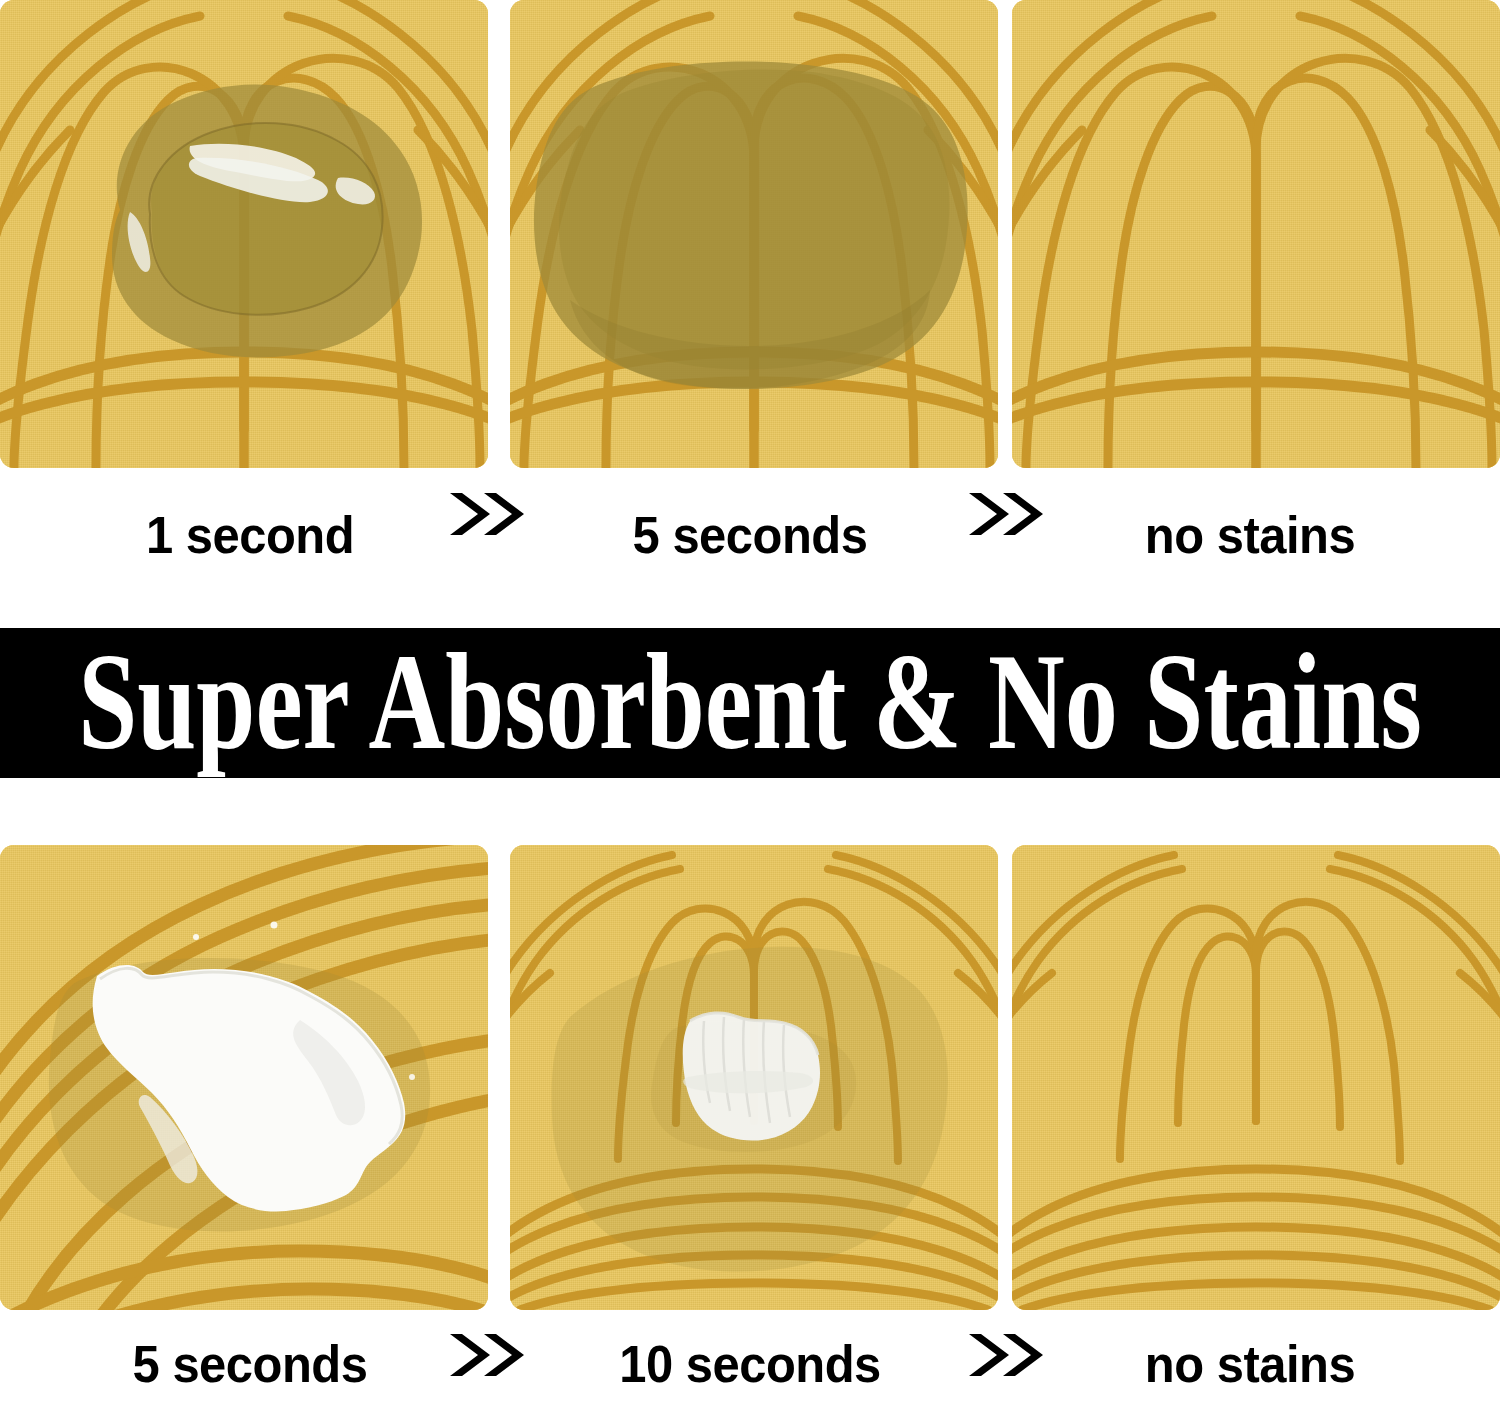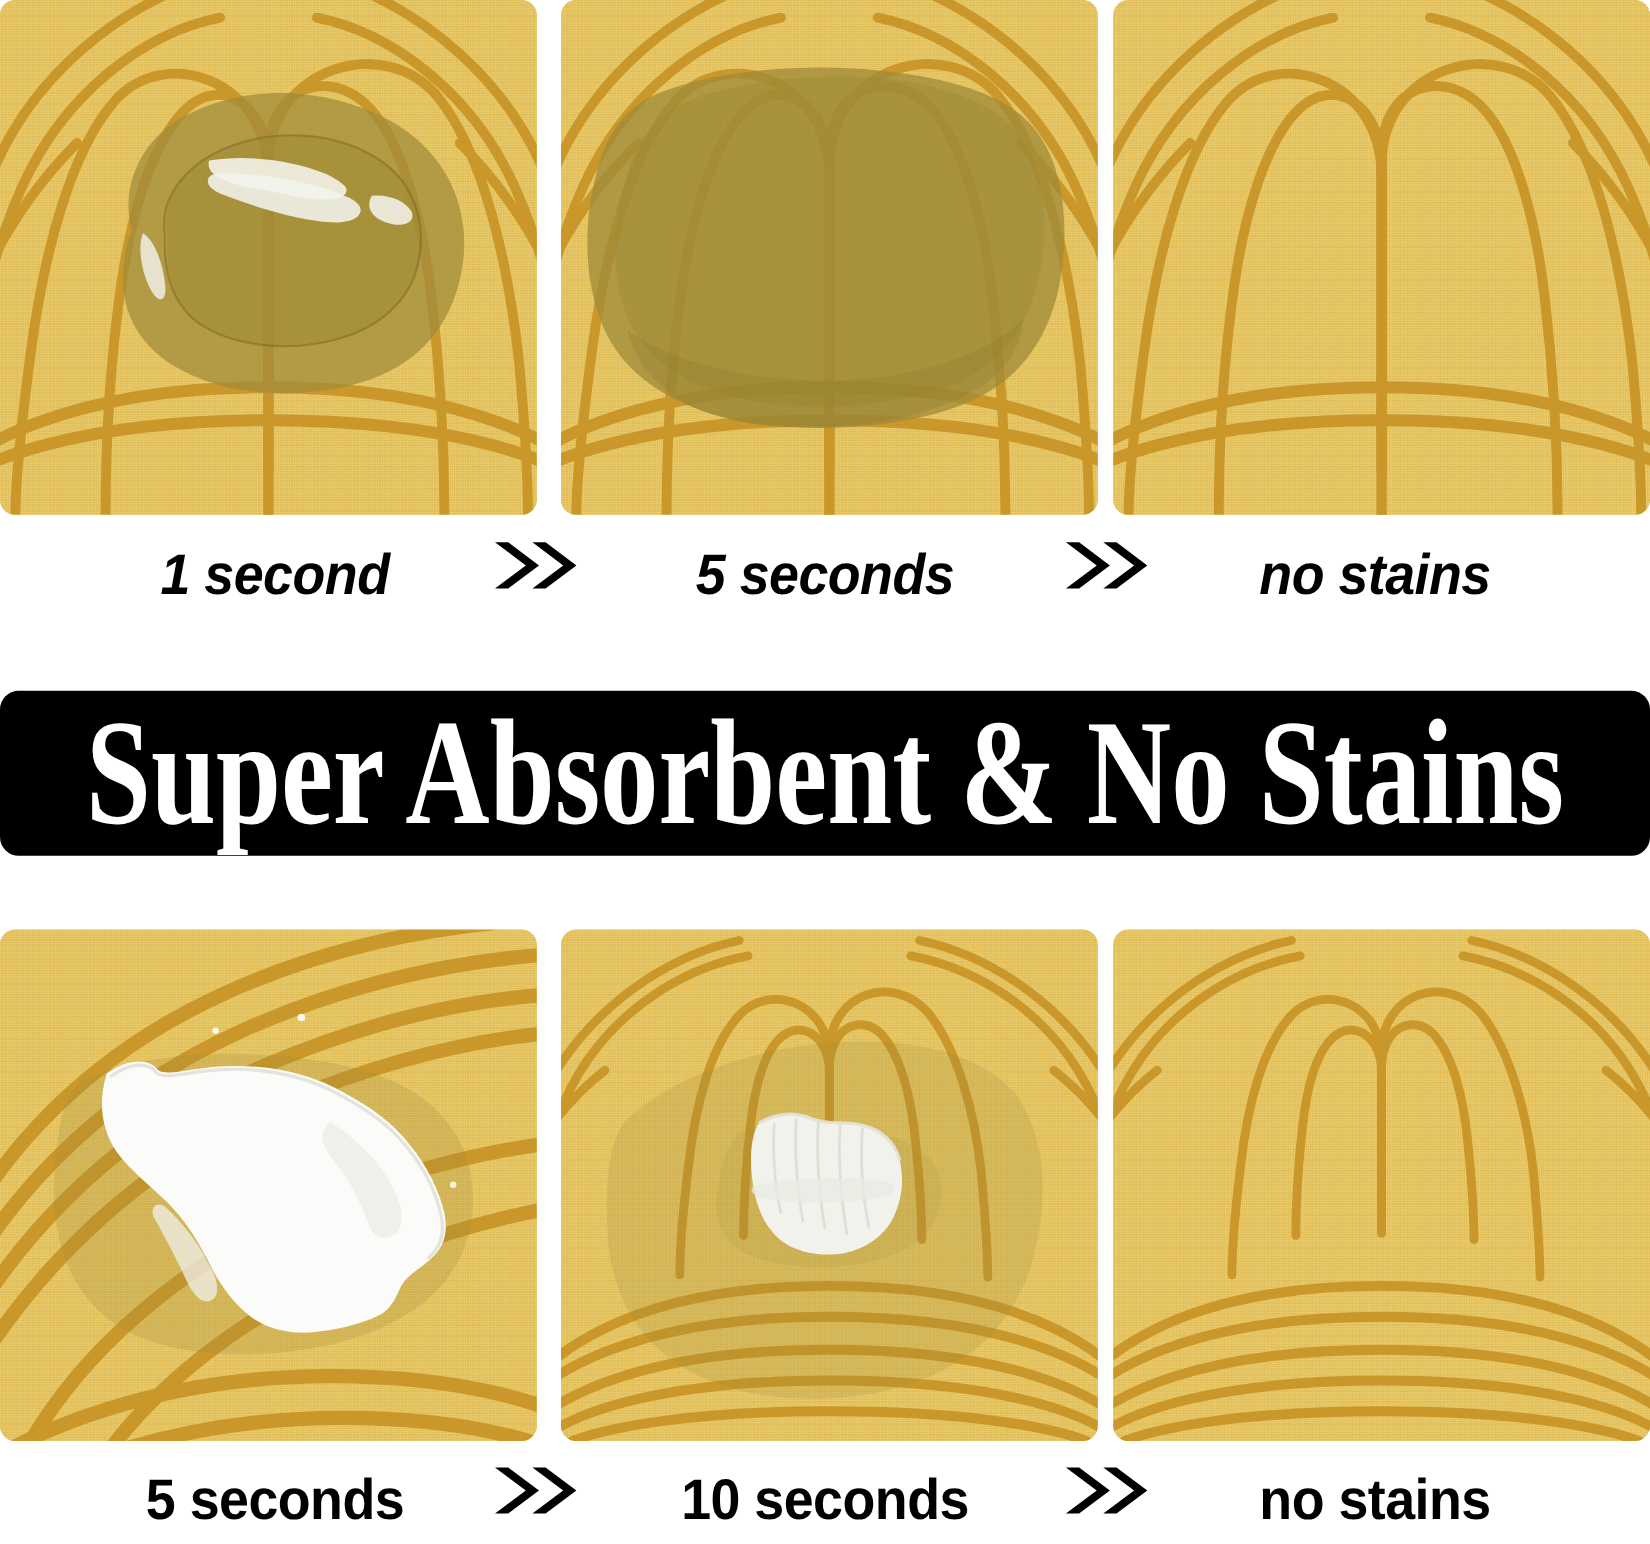--- a/index.html
+++ b/index.html
@@ -165,39 +165,39 @@
         <path d="M-70 468 C-60 330 -10 210 70 130"></path>
         <path d="M558 468 C548 330 498 210 418 130"></path>
       </g>
       <g fill="none" stroke="#c9972a" stroke-width="11" stroke-linecap="round">
         <path d="M-80 468 C-40 398 80 352 244 352 C408 352 528 398 568 468"></path>
         <path d="M-80 468 C-30 412 90 382 244 382 C398 382 518 412 568 468"></path>
       </g>
     </svg>
   </div>
 
-  <div class="labels" style="top:487px; height:72px;font-style:italic;">
+  <div class="labels" style="top:499px; height:72px;">
     <div class="label-cell">1 second</div>
     <div class="label-cell">5 seconds</div>
     <div class="label-cell">no stains</div>
   </div>
   <div class="arrow-cell" style="left:441px; top:487px; height:72px; line-height:72px;">
     <svg class="chev" width="84" height="54" viewBox="0 0 84 54">
       <path d="M6 6 L34 27 L6 48 L18 48 L46 27 L18 6 Z" fill="#000"></path>
       <path d="M40 6 L68 27 L40 48 L52 48 L80 27 L52 6 Z" fill="#000"></path>
     </svg>
   </div>
   <div class="arrow-cell" style="left:960px; top:487px; height:72px; line-height:72px;">
     <svg class="chev" width="84" height="54" viewBox="0 0 84 54">
       <path d="M6 6 L34 27 L6 48 L18 48 L46 27 L18 6 Z" fill="#000"></path>
       <path d="M40 6 L68 27 L40 48 L52 48 L80 27 L52 6 Z" fill="#000"></path>
     </svg>
   </div>
 
-  <div class="banner" style="top:628px; height:150px;border-radius:17px;">
+  <div class="banner" style="top:628px; height:150px;">
     <div class="banner-title">Super Absorbent &amp; No Stains</div>
   </div>
 
   <div class="tile" style="left:0px; top:845px; width:488px; height:465px;">
     <div class="fabric"></div>
     <svg class="pattern" viewBox="0 0 488 465" preserveAspectRatio="none">
       <g fill="none" stroke="#c9972a" stroke-width="13" stroke-linecap="round">
         <path d="M-60 330 C-20 220 70 120 200 60 C290 18 390 -4 500 -10"></path>
         <path d="M-60 376 C-14 258 86 152 220 92 C314 50 408 28 510 22"></path>
         <path d="M-60 424 C-8 296 100 184 240 124 C334 84 424 62 520 58"></path>

